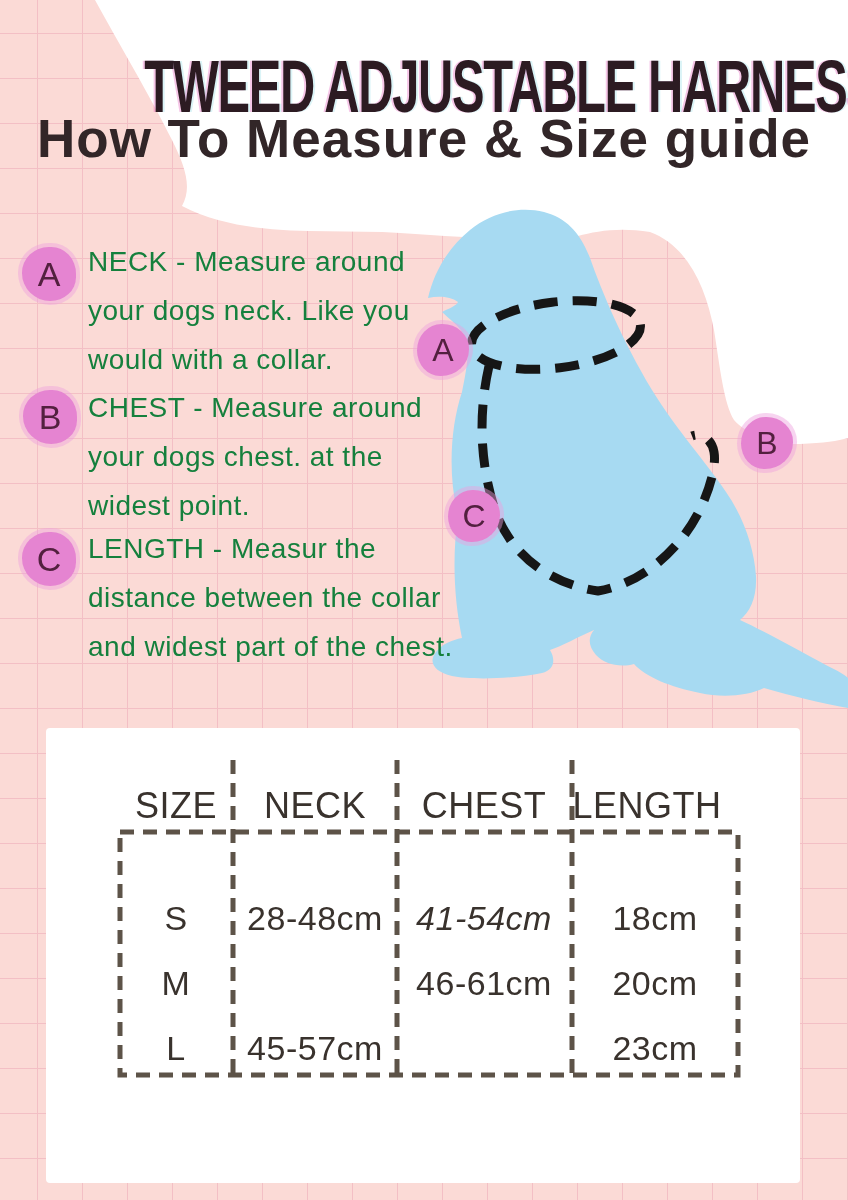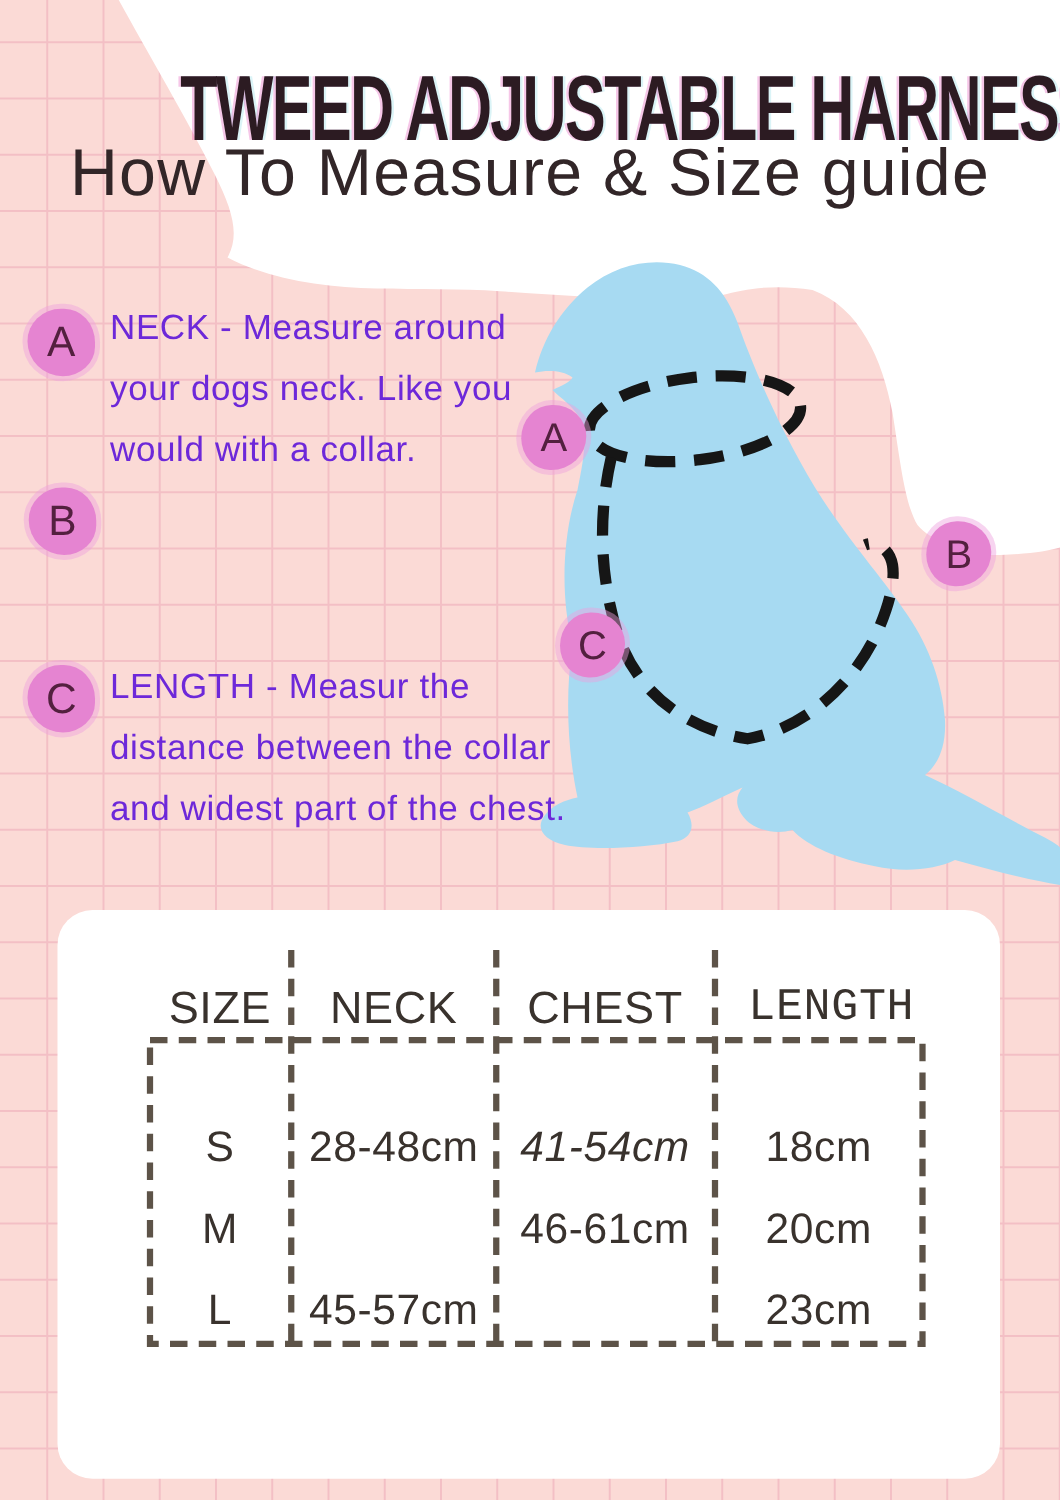--- a/index.html
+++ b/index.html
@@ -19,37 +19,37 @@
   svg.art{position:absolute;inset:0;}
   .page-title{
     position:absolute;top:44px;left:0;right:0;margin:0;
     text-align:center;font-size:74px;font-weight:900;
     letter-spacing:-2px;color:#2c1b22;white-space:nowrap;
     transform:scaleX(.66);transform-origin:50% 50%;
     text-shadow:-3px 0 rgba(216,0,150,.22), 3px 0 rgba(0,180,200,.14);
   }
   .page-subtitle{
     position:absolute;top:108px;left:0;right:0;
-    text-align:center;font-size:53px;font-weight:400;
+    text-align:center;font-size:53px;font-weight:700;
     letter-spacing:1px;color:#322628;white-space:nowrap;
   }
   .badge{
     position:absolute;display:flex;align-items:center;justify-content:center;
     background:#e584d1;color:#53203f;
     box-shadow:0 0 0 4px rgba(238,160,222,.45);
   }
   .badge-lg{width:54px;height:54px;font-size:34px;border-radius:52% 48% 50% 55% / 50% 52% 46% 54%;}
   .badge-sm{width:52px;height:52px;font-size:32px;border-radius:48% 52% 55% 45% / 52% 48% 52% 50%;}
   .instr-text{
     position:absolute;left:88px;width:420px;
-    font-size:28px;line-height:49px;letter-spacing:.5px;color:#6d28d9;
+    font-size:28px;line-height:49px;letter-spacing:.5px;color:#15803d;
   }
   .card{
     position:absolute;left:46px;top:728px;width:754px;height:455px;
-    background:#ffffff;border-radius:28px;
+    background:#ffffff;border-radius:4px;
   }
   .tbl-text{
     position:absolute;text-align:center;color:#39322d;
   }
   .tbl-head{font-size:36px;height:40px;line-height:40px;letter-spacing:.5px;top:58px;}
   .tbl-cell{font-size:34px;height:44px;line-height:44px;letter-spacing:.5px;}
 </style>
 </head>
 <body>
 
@@ -119,20 +119,25 @@
   </div>
   <div class="instr-text" style="top:237px;">
     <div>NECK - Measure around</div>
     <div>your dogs neck. Like you</div>
     <div>would with a collar.</div>
   </div>
 
   <div class="badge badge-lg" style="left:23px;top:390px;">
     <span>B</span>
   </div>
+  <div class="instr-text" style="top:383px;">
+    <div>CHEST - Measure around</div>
+    <div>your dogs chest. at the</div>
+    <div>widest point.</div>
+  </div>
 
   <div class="badge badge-lg" style="left:22px;top:532px;">
     <span>C</span>
   </div>
   <div class="instr-text" style="top:524px;">
     <div>LENGTH - Measur the</div>
     <div>distance between the collar</div>
     <div>and widest part of the chest.</div>
   </div>
 
@@ -150,21 +155,21 @@
     <svg width="754" height="455" viewBox="0 0 754 455" style="position:absolute;inset:0;">
       <rect x="74" y="104" width="618" height="243" fill="none" stroke="#5d5348" stroke-width="5" stroke-dasharray="14 9"></rect>
       <line x1="187" y1="32" x2="187" y2="347" stroke="#5d5348" stroke-width="5" stroke-dasharray="14 9"></line>
       <line x1="351" y1="32" x2="351" y2="347" stroke="#5d5348" stroke-width="5" stroke-dasharray="14 9"></line>
       <line x1="526" y1="32" x2="526" y2="347" stroke="#5d5348" stroke-width="5" stroke-dasharray="14 9"></line>
     </svg>
 
     <div class="tbl-text tbl-head" style="left:40px;width:180px;">SIZE</div>
     <div class="tbl-text tbl-head" style="left:179px;width:180px;">NECK</div>
     <div class="tbl-text tbl-head" style="left:348px;width:180px;">CHEST</div>
-    <div class="tbl-text tbl-head" style="left:524px;width:190px;font-family:Liberation Mono, monospace;">LENGTH</div>
+    <div class="tbl-text tbl-head" style="left:506px;width:190px;">LENGTH</div>
 
     <div class="tbl-text tbl-cell" style="left:75px;top:168px;width:110px;">S</div>
     <div class="tbl-text tbl-cell" style="left:189px;top:168px;width:160px;">28-48cm</div>
     <div class="tbl-text tbl-cell" style="left:353px;top:168px;width:170px;font-style:italic;">41-54cm</div>
     <div class="tbl-text tbl-cell" style="left:529px;top:168px;width:160px;">18cm</div>
 
     <div class="tbl-text tbl-cell" style="left:75px;top:233px;width:110px;">M</div>
     <div class="tbl-text tbl-cell" style="left:353px;top:233px;width:170px;">46-61cm</div>
     <div class="tbl-text tbl-cell" style="left:529px;top:233px;width:160px;">20cm</div>
 

